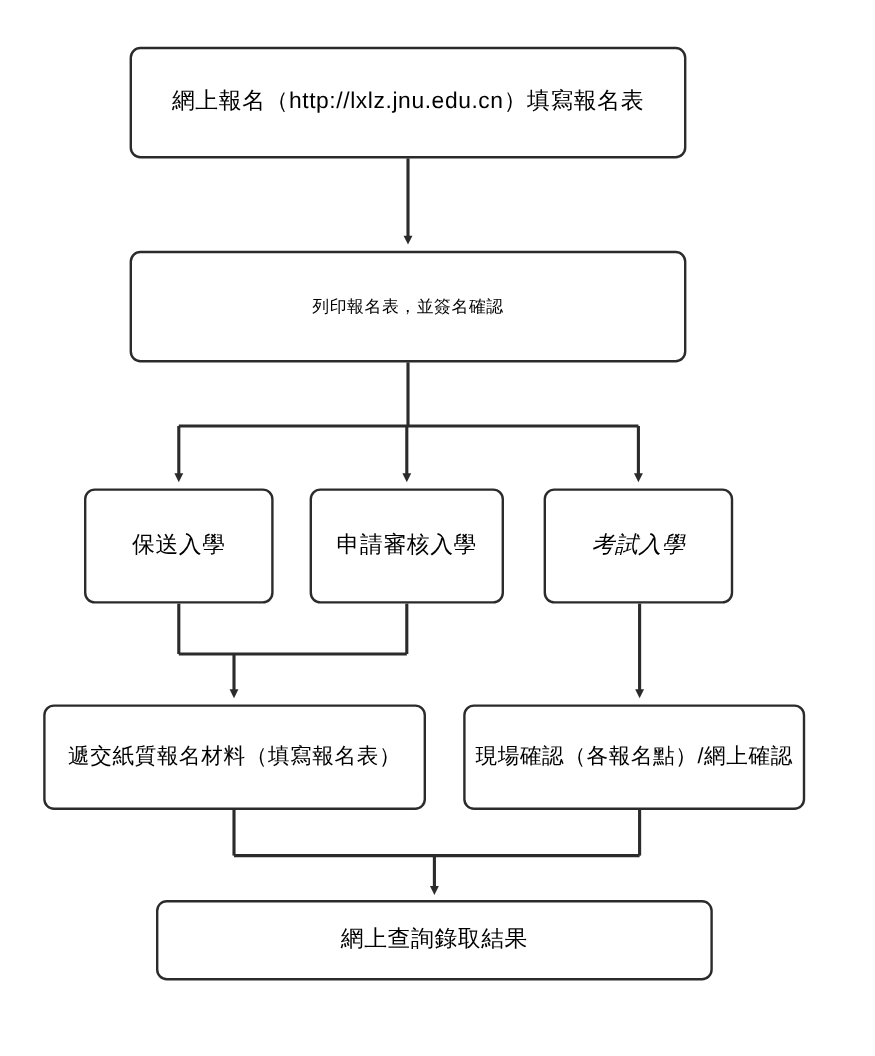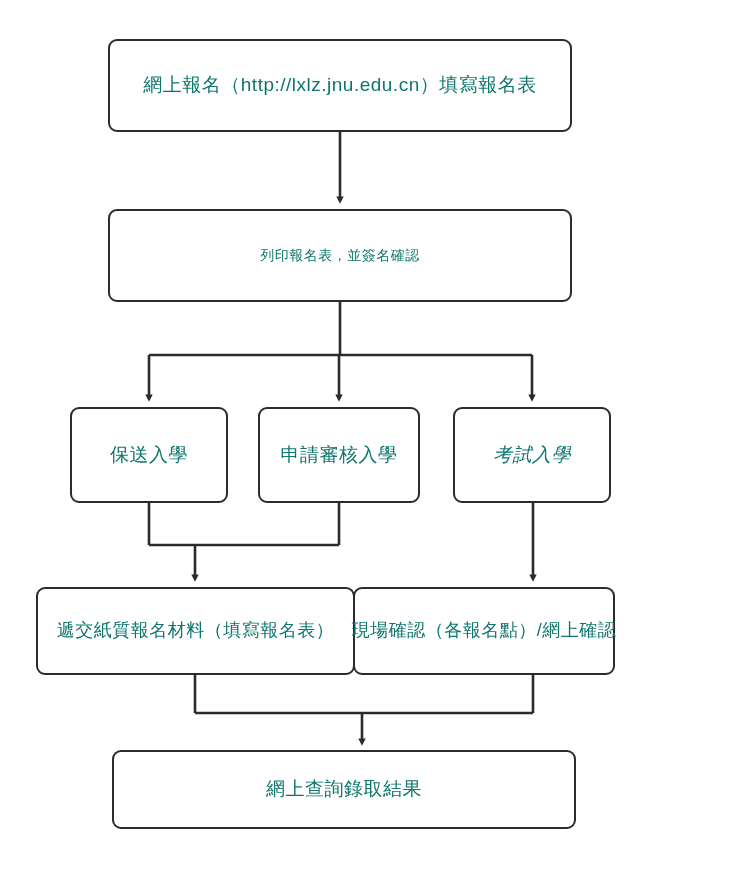--- a/index.html
+++ b/index.html
@@ -28,21 +28,21 @@
   .node {
     position: absolute;
     box-sizing: border-box;
     background: #ffffff;
     border: 2.5px solid #2b2b2b;
     border-radius: 9px;
     display: flex;
     align-items: center;
     justify-content: center;
     text-align: center;
-    color: #0f766e;
+    color: #000000;
     z-index: 2;
   }
   .node-label {
     display: block;
     line-height: 1.3;
     white-space: nowrap;
     letter-spacing: 0.5px;
   }
   
   #node-online-registration {
@@ -65,27 +65,27 @@
     left: 453px; top: 407px; width: 158px; height: 96px; font-style: italic;
   }
   #node-recommended-admission .node-label,
   #node-application-review-admission .node-label,
   #node-exam-admission .node-label { font-size: 19px; }
   
   #node-submit-paper-materials {
     left: 36px; top: 587px; width: 319px; height: 88px;
   }
   #node-onsite-confirmation {
-    left: 353px; top: 587px; width: 262px; height: 88px; text-align: right;
+    left: 386px; top: 587px; width: 285px; height: 88px; text-align: right;
   }
   #node-submit-paper-materials .node-label,
   #node-onsite-confirmation .node-label { font-size: 18px; }
   
   #node-check-results {
-    left: 112px; top: 750px; width: 464px; height: 79px;
+    left: 130px; top: 750px; width: 464px; height: 67px;
   }
   #node-check-results .node-label { font-size: 19px; }
 </style>
 </head>
 <body>
 
 <div id="canvas">
 
   <svg id="wires" viewBox="0 0 729 880" width="729" height="880" xmlns="http://www.w3.org/2000/svg">
     <defs>

